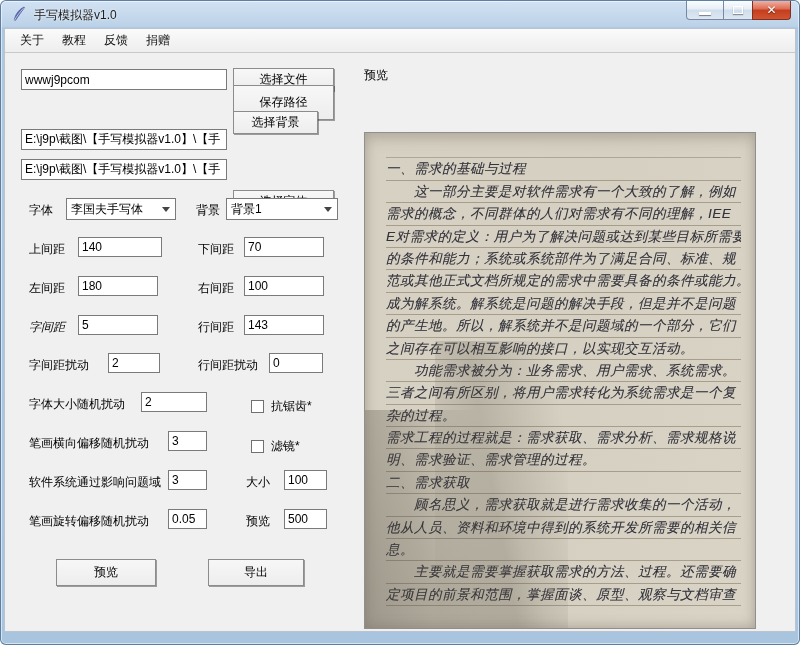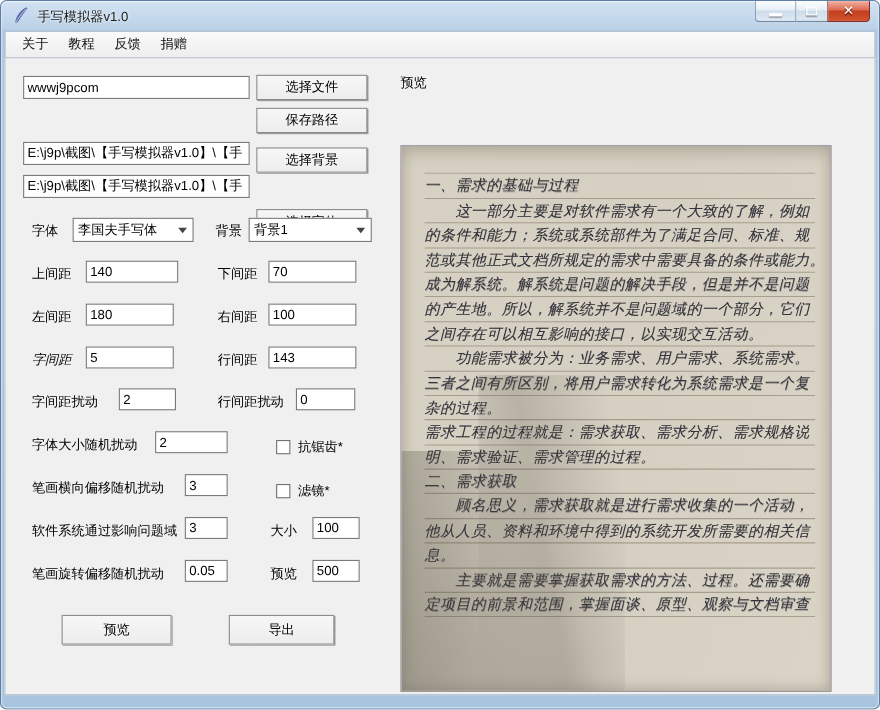--- a/index.html
+++ b/index.html
@@ -105,24 +105,24 @@
       <span class="menu-item">教程</span>
       <span class="menu-item">反馈</span>
       <span class="menu-item">捐赠</span>
     </div>
 
   <div class="client">
 
     <input class="tb" style="left: 16px; top: 16px; width: 206px;" value="wwwj9pcom">
     <button class="btn" style="left:228px; top:15px; width:101px; height:23px;">选择文件</button>
 
-    <button class="btn" style="left:228px; top:45px; width:101px; height:23px;">保存路径</button>
+    <button class="btn" style="left:228px; top:32px; width:101px; height:35px;">保存路径</button>
 
     <input class="tb" style="left: 16px; top: 76px; width: 206px;" value="E:\j9p\截图\【手写模拟器v1.0】\【手">
-    <button class="btn" style="left:228px; top:81px; width:101px; height:23px;">选择背景</button>
+    <button class="btn" style="left:228px; top:58px; width:85px; height:23px;">选择背景</button>
 
     <input class="tb" style="left: 16px; top: 106px; width: 206px;" value="E:\j9p\截图\【手写模拟器v1.0】\【手">
     <button class="btn" style="left:228px; top:89px; width:101px; height:23px;margin-top:48px;">选择字体</button>
 
     <span class="label" style="left:24px; top:149px;">字体</span>
     <div class="combo" style="left:61px; top:145px; width:110px;">
       <span>李国夫手写体</span>
       <span class="arrow"></span>
     </div>
     <span class="label" style="left:191px; top:149px;">背景</span>
@@ -181,20 +181,22 @@
     <button class="btn" style="left:203px; top:506px; width:96px; height:27px;">导出</button>
 
     <span class="label" style="left:359px; top:14px;">预览</span>
     <div class="preview-panel">
       <div class="paper">
         <div class="hand-line spacer"></div>
         <div>
 
         <div class="hand-line">一、需求的基础与过程</div>
             <div class="hand-line">　　这一部分主要是对软件需求有一个大致的了解，例如</div>
+            <div class="hand-line">需求的概念，不同群体的人们对需求有不同的理解，IEE</div>
+            <div class="hand-line">E对需求的定义：用户为了解决问题或达到某些目标所需要</div>
             <div class="hand-line">的条件和能力；系统或系统部件为了满足合同、标准、规</div>
             <div class="hand-line">范或其他正式文档所规定的需求中需要具备的条件或能力。</div>
             <div class="hand-line">成为解系统。解系统是问题的解决手段，但是并不是问题</div>
             <div class="hand-line">的产生地。所以，解系统并不是问题域的一个部分，它们</div>
             <div class="hand-line">之间存在可以相互影响的接口，以实现交互活动。</div>
             <div class="hand-line">　　功能需求被分为：业务需求、用户需求、系统需求。</div>
             <div class="hand-line">三者之间有所区别，将用户需求转化为系统需求是一个复</div>
             <div class="hand-line">杂的过程。</div>
             <div class="hand-line">需求工程的过程就是：需求获取、需求分析、需求规格说</div>
             <div class="hand-line">明、需求验证、需求管理的过程。</div>

